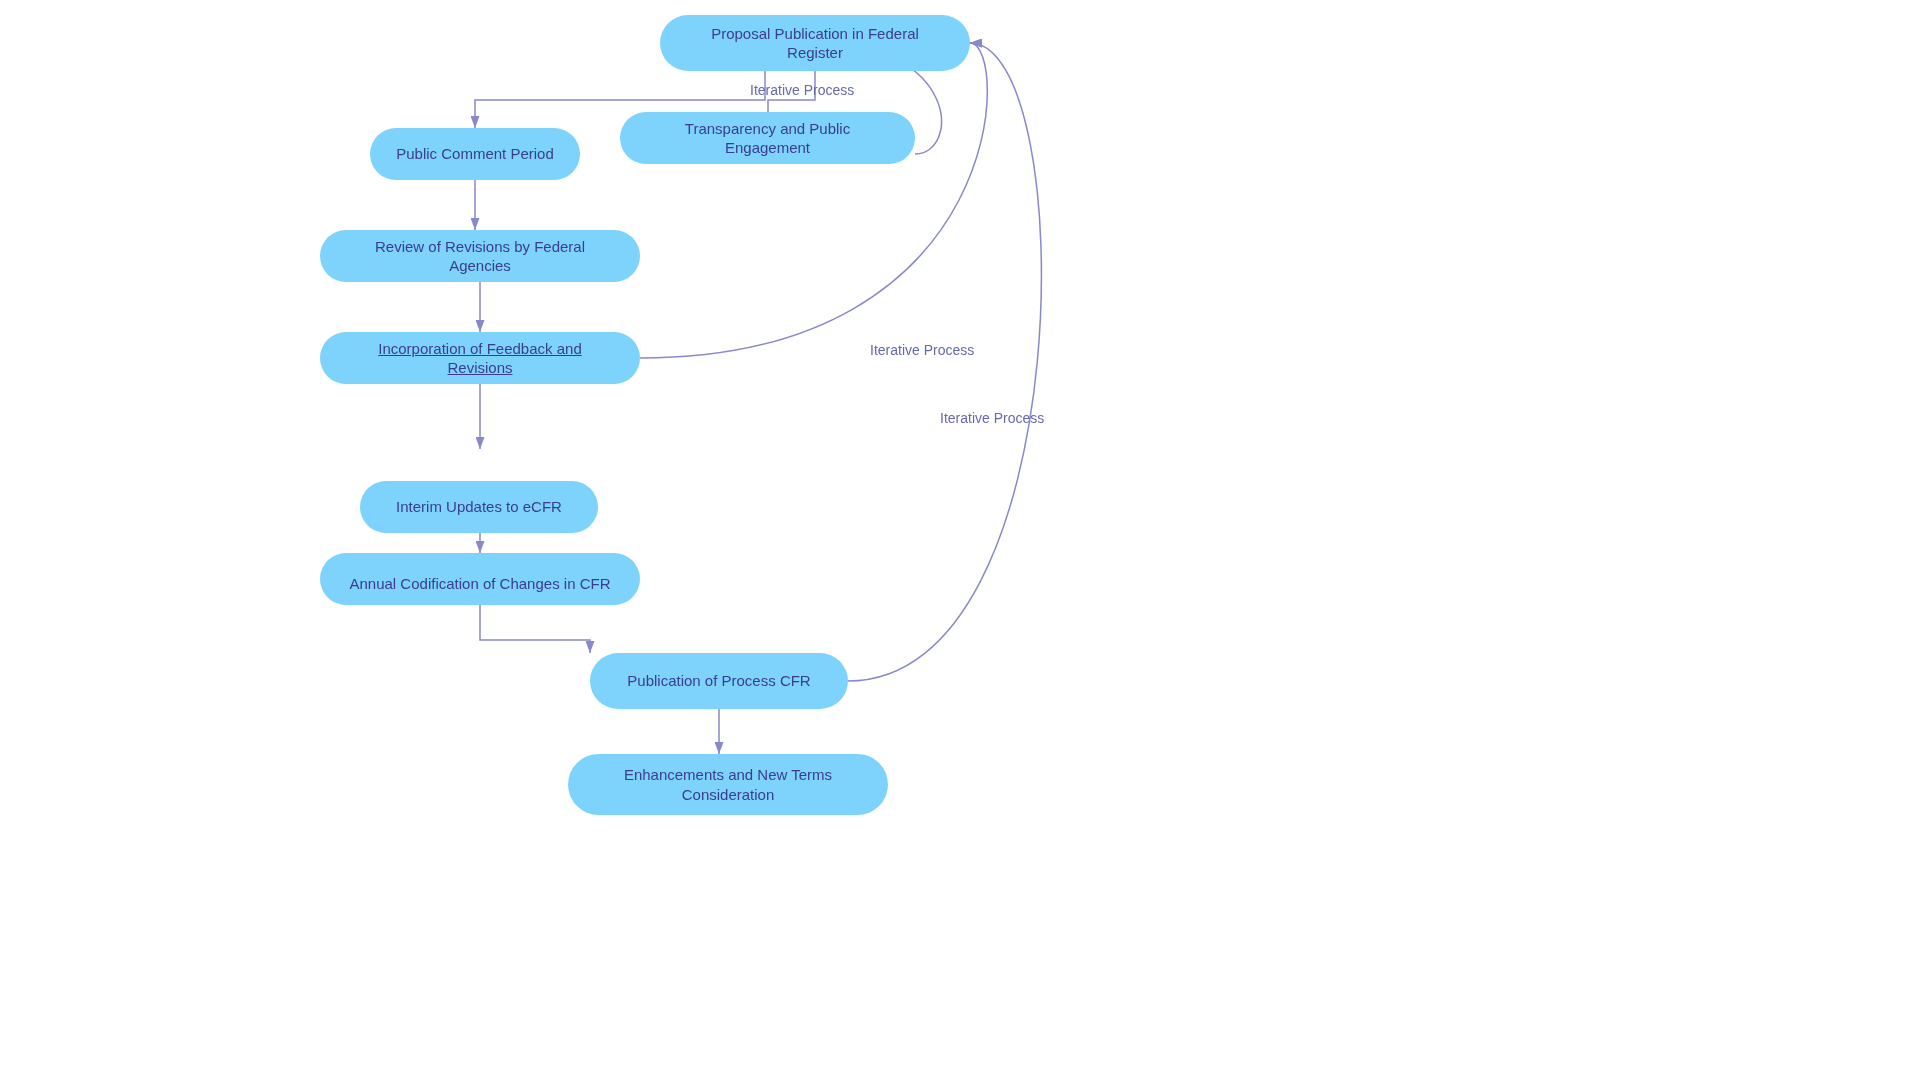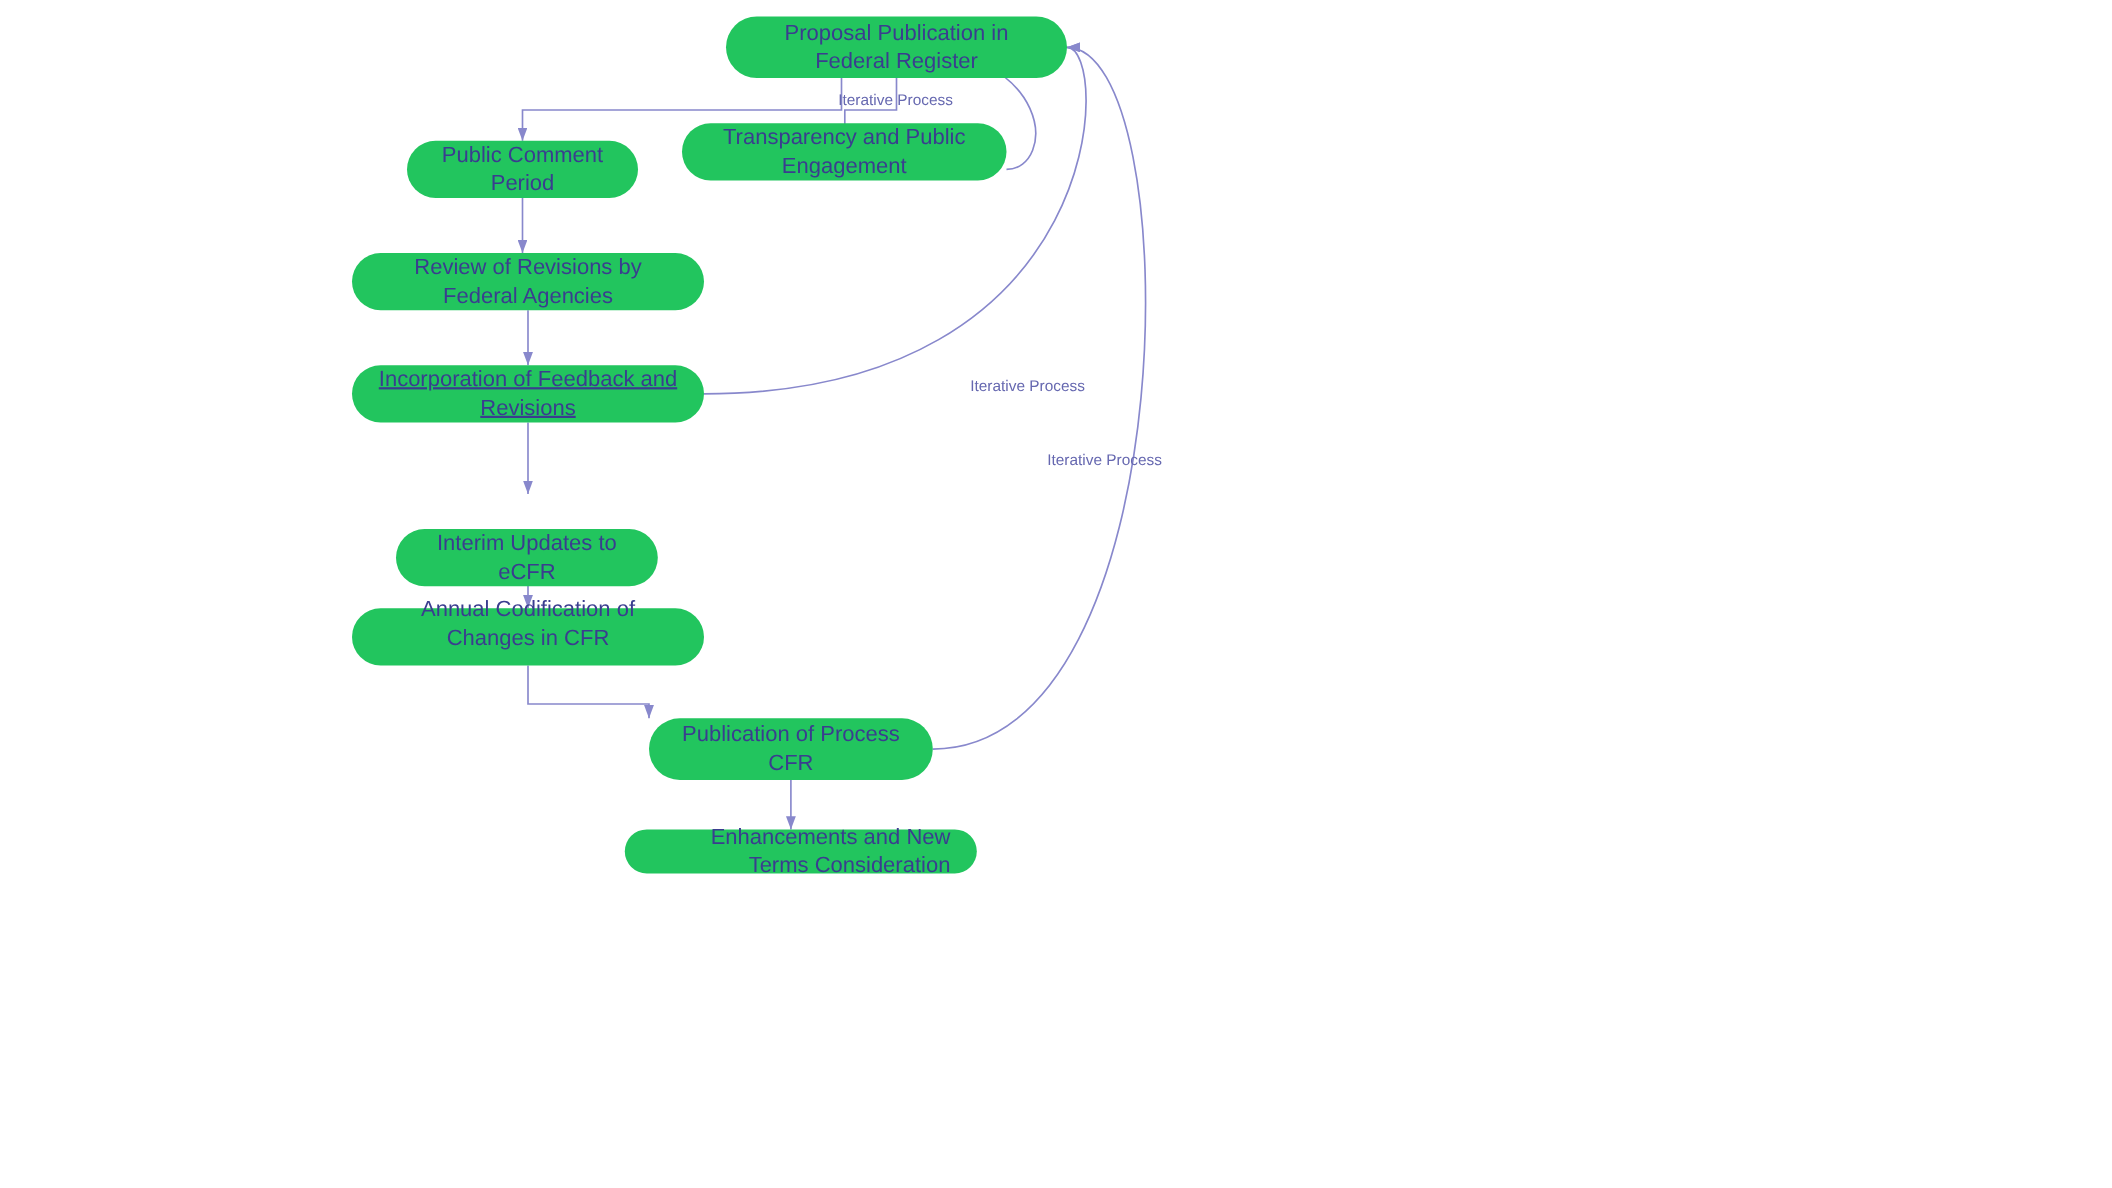--- a/index.html
+++ b/index.html
@@ -11,38 +11,37 @@
       overflow: hidden;
       position: relative;
     }
     .diagram-container {
       position: relative;
       width: 1920px;
       height: 1080px;
     }
     .node {
       position: absolute;
-      background: #22c55e;
+      background: #7dd3fc;
       border-radius: 50px;
       display: flex;
       align-items: center;
       justify-content: center;
       text-align: center;
       color: #3a3d8f;
-      font-size: 20px;
+      font-size: 15px;
       font-weight: 500;
       padding: 12px 24px;
       line-height: 1.3;
     }
     .label-text {
       position: absolute;
       color: #6668b0;
       font-size: 14px;
       font-weight: 400;
-      margin-left: 12px;
     }
     svg.arrows {
       position: absolute;
       top: 0;
       left: 0;
       width: 1920px;
       height: 1080px;
       pointer-events: none;
     }
     svg.arrows path, svg.arrows line {
@@ -115,21 +114,21 @@
   </div>
 
   <div class="node" style="left:320px; top:553px; width:320px; height:52px;align-items:flex-end;">
     <span>Annual Codification of Changes in CFR</span>
   </div>
 
   <div class="node" style="left:590px; top:653px; width:258px; height:56px;">
     <span>Publication of Process CFR</span>
   </div>
 
-  <div class="node" style="left:568px; top:754px; width:320px; height:40px;text-align:right;">
+  <div class="node" style="left:568px; top:754px; width:320px; height:61px;">
     <span>Enhancements and New Terms Consideration</span>
   </div>
 
   <div class="label-text" style="left:750px; top:82px;">Iterative Process</div>
 
   <div class="label-text" style="left:870px; top:342px;">Iterative Process</div>
 
   <div class="label-text" style="left:940px; top:410px;">Iterative Process</div>
 
 </div>

